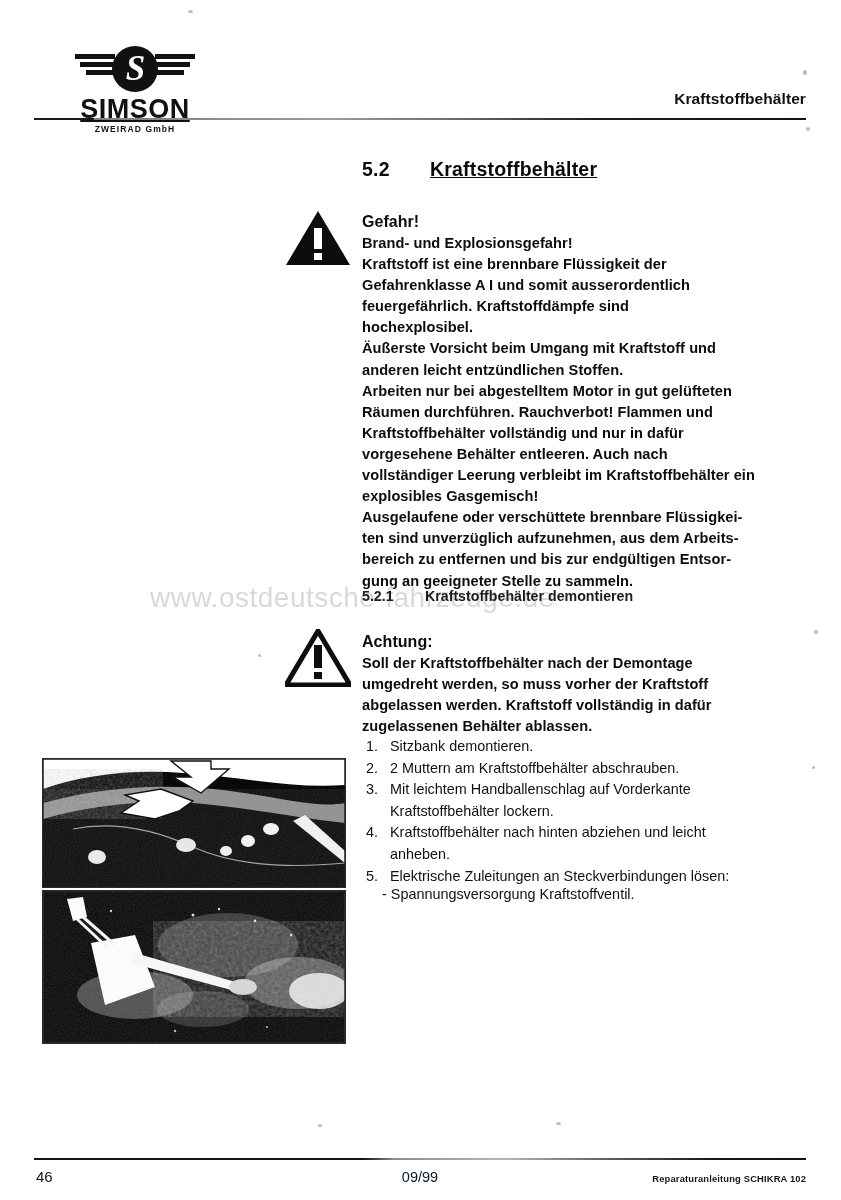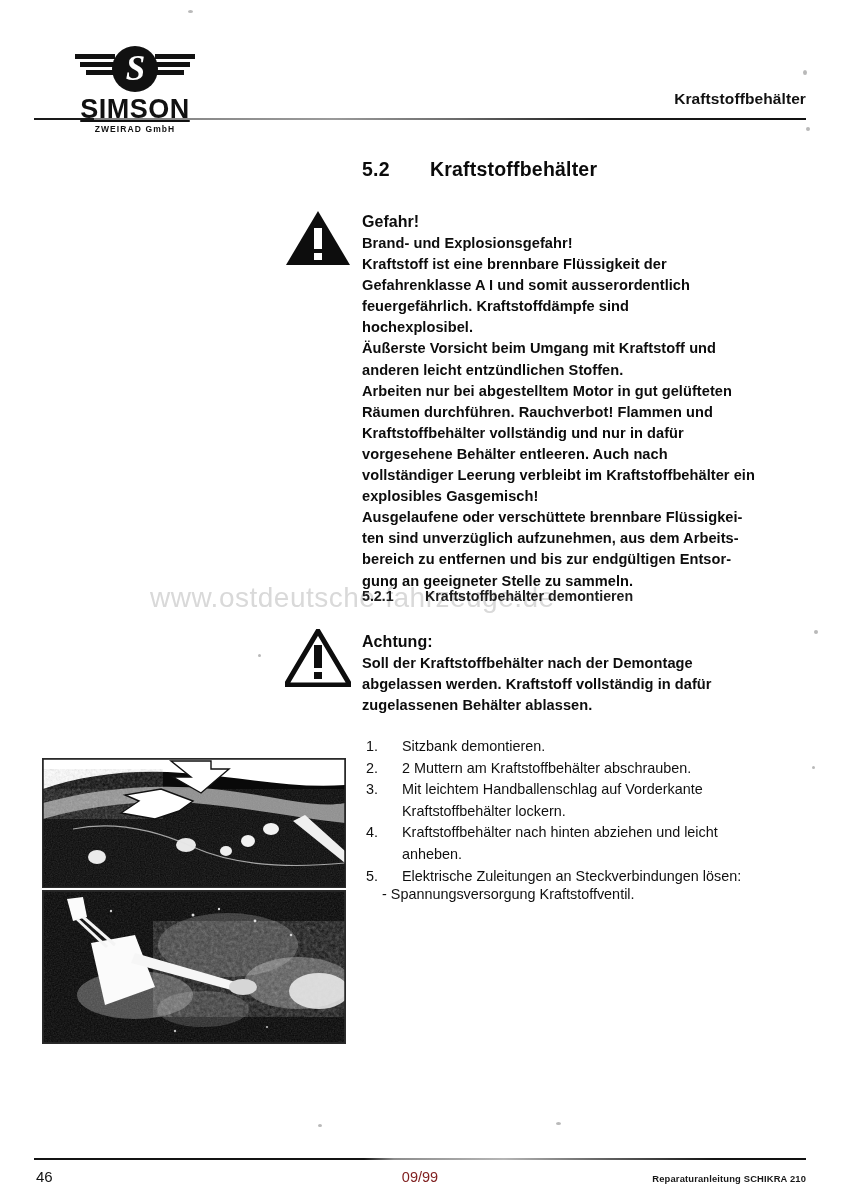--- a/index.html
+++ b/index.html
@@ -141,20 +141,21 @@
 
   
   .section-head {
     position: absolute;
     left: 362px;
     top: 158px;
     font-weight: 700;
     font-size: 19.5px;
     letter-spacing: 0.2px;
     white-space: nowrap;
+    text-decoration: underline;
   }
   .section-head .num { display: inline-block; width: 68px; }
 
   
   .tri {
     position: absolute;
     width: 66px;
     height: 58px;
   }
   .tri svg { display: block; width: 66px; height: 58px; }
@@ -218,21 +219,21 @@
     color: #101010;
   }
   .step {
     display: flex;
     align-items: flex-start;
   }
   .step .marker {
     flex: 0 0 24px;
     text-align: left;
   }
-  .step .body { flex: 1 1 auto; margin-left: 12px; }
+  .step .body { flex: 1 1 auto; }
   .sub-note {
     position: absolute;
     left: 382px;
     top: 884px;
     font-size: 14.4px;
     line-height: 21.6px;
     color: #101010;
     white-space: nowrap;
   }
 
@@ -273,21 +274,21 @@
     font-size: 15px;
     font-weight: 400;
     color: #121212;
   }
   .footer-date {
     position: absolute;
     left: 50%;
     transform: translateX(-50%);
     top: 1px;
     font-size: 14.5px;
-    color: #7f1d1d;
+    color: #0f172a;
   }
   .footer-doc {
     position: absolute;
     right: 0;
     top: 5px;
     font-size: 9.4px;
     font-weight: 700;
     letter-spacing: 0.15px;
     color: #171717;
   }
@@ -365,20 +366,21 @@
     <svg viewBox="0 0 66 58" xmlns="http://www.w3.org/2000/svg">
       <polygon points="33,2 65,56 1,56" fill="none" stroke="#0d0d0d" stroke-width="5" stroke-linejoin="miter"></polygon>
       <rect x="29" y="16" width="8" height="23" fill="#0d0d0d"></rect>
       <rect x="29" y="43" width="8" height="7" fill="#0d0d0d"></rect>
     </svg>
   </div>
 
   <div class="warn-block caution">
     <p class="lead">Achtung:</p>
     <p>Soll der Kraftstoffbehälter nach der Demontage</p>
+    <p>umgedreht werden, so muss vorher der Kraftstoff</p>
     <p>abgelassen werden. Kraftstoff vollständig in dafür</p>
     <p>zugelassenen Behälter ablassen.</p>
   </div>
 
   <div class="steps">
     <div class="step">
       <span class="marker">1.</span>
       <span class="body">Sitzbank demontieren.</span>
     </div>
     <div class="step">
@@ -494,21 +496,21 @@
       <circle cx="132" cy="140" r="1.2" fill="#bdbdbd"></circle>
       <circle cx="224" cy="136" r="1.1" fill="#bdbdbd"></circle>
       <rect x="0" y="0" width="302" height="152" fill="none" stroke="#2b2b2b" stroke-width="1.5"></rect>
     </svg>
   </div>
 
   <div class="footer-rule"></div>
   <div class="footer">
     <div class="footer-page">46</div>
     <div class="footer-date">09/99</div>
-    <div class="footer-doc">Reparaturanleitung SCHIKRA 210</div>
+    <div class="footer-doc">Reparaturanleitung SCHIKRA 102</div>
   </div>
 
   <span class="scan-speck" style="left:803px; top:70px; width:4px; height:5px;"></span>
   <span class="scan-speck" style="left:806px; top:127px; width:4px; height:4px;"></span>
   <span class="scan-speck" style="left:814px; top:630px; width:4px; height:4px;"></span>
   <span class="scan-speck" style="left:812px; top:766px; width:3px; height:3px;"></span>
   <span class="scan-speck" style="left:188px; top:10px; width:5px; height:3px;"></span>
   <span class="scan-speck" style="left:318px; top:1124px; width:4px; height:3px;"></span>
   <span class="scan-speck" style="left:556px; top:1122px; width:5px; height:3px;"></span>
   <span class="scan-speck" style="left:258px; top:654px; width:3px; height:3px;"></span>

